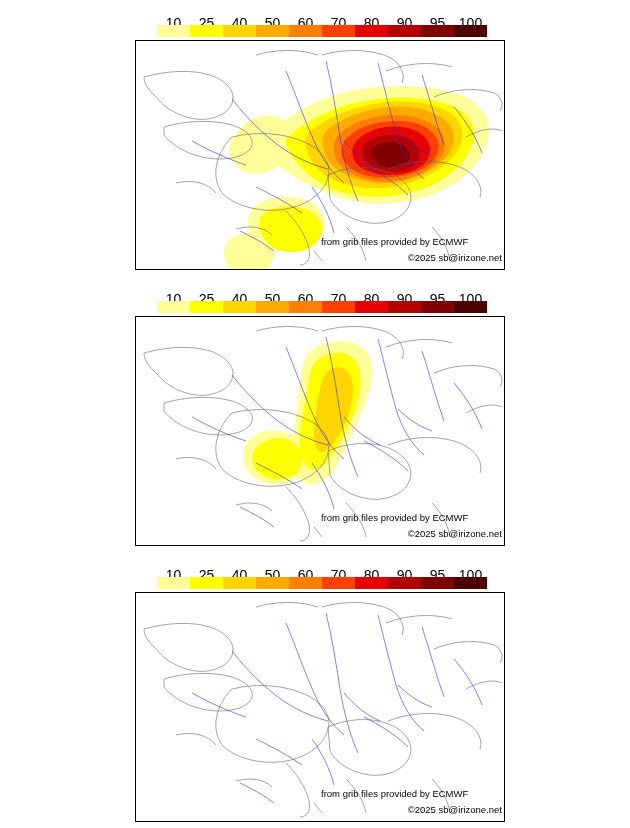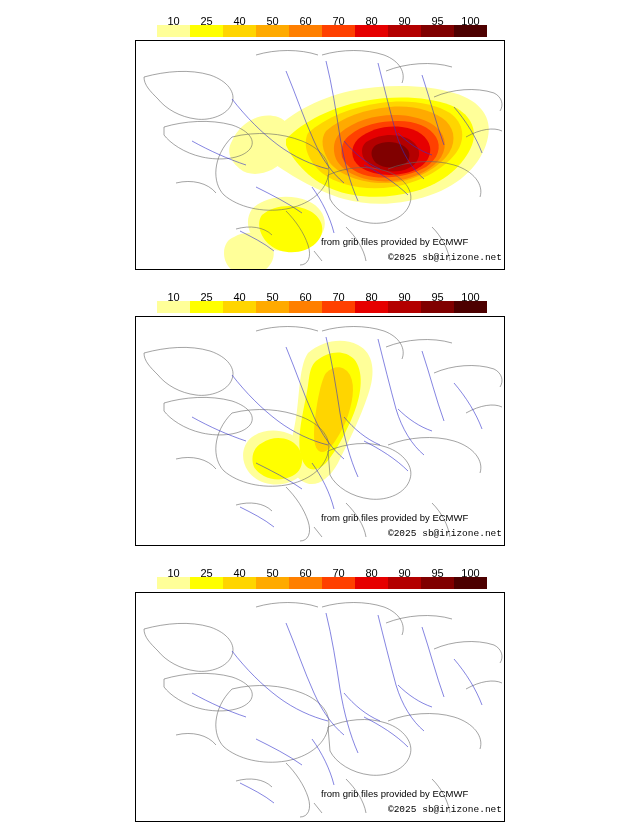--- a/index.html
+++ b/index.html
@@ -46,21 +46,21 @@
   .cb-labels {
     position: absolute;
     top: 15px;
     left: 157px;
     width: 330px;
     height: 10px;
   }
   .cb-labels span {
     position: absolute;
     top: 0;
-    font-size: 11px;
+    font-size: 14px;
     transform: translateX(-50%);
     color: #000;
   }
   .map-frame {
     position: absolute;
     top: 40px;
     left: 135px;
     width: 368px;
     height: 228px;
     border: 1px solid #000;
@@ -79,21 +79,20 @@
     font-size: 9.5px;
     color: #000;
   }
   .credit-owner {
     position: absolute;
     right: 2px;
     bottom: 6px;
     font-size: 9.5px;
     color: #000;
     text-align: right;
-    font-family: Liberation Mono, monospace;
   }
 </style>
 </head>
 <body>
 
 <div class="panel">
 
   <div class="cb-labels">
     <span style="left:16.5px">10</span>
     <span style="left:49.5px">25</span>

